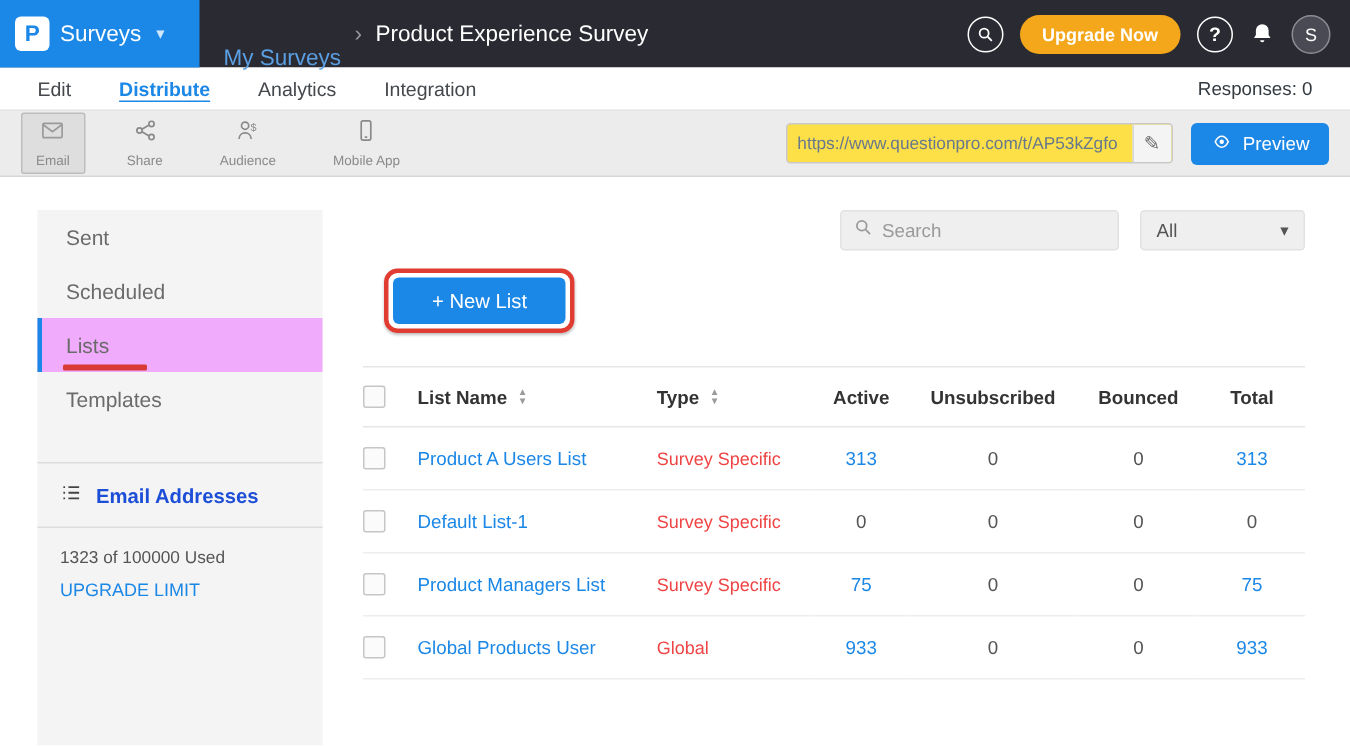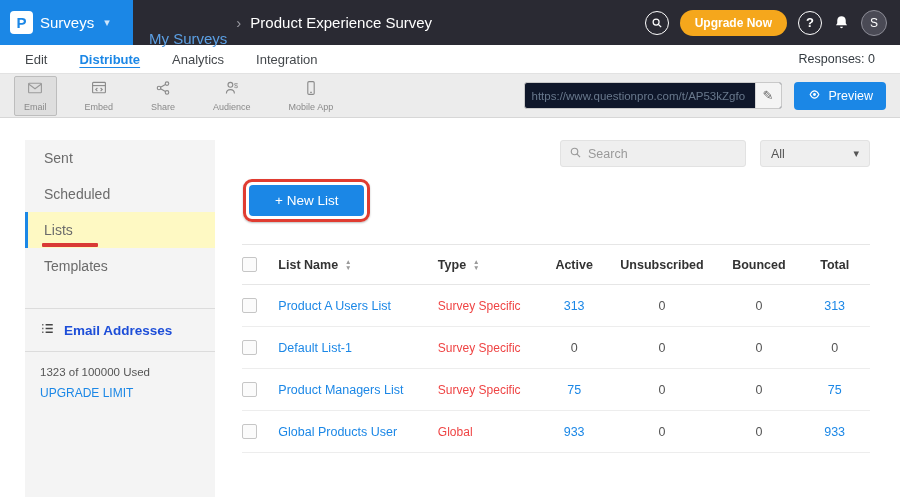--- a/index.html
+++ b/index.html
@@ -28,43 +28,43 @@
   .tab { color:#44484c; cursor:pointer; }
   .tab.active { color:#1b87e6; font-weight:bold; text-decoration:underline; text-underline-offset:3px; }
   .responses { margin-left:auto; color:#333a40; font-size:12.5px; }
   
   .toolbar { height:44px; background:#ececec; border-bottom:1px solid #d7d7d7; display:flex; align-items:center; padding:0 14px; }
   .channels { display:flex; gap:18px; align-items:center; }
   .channel { display:flex; flex-direction:column; align-items:center; gap:2px; padding:3px 9px; cursor:pointer; border:1px solid transparent; }
   .channel.active { background:#dedede; border:1px solid #bdbdbd; border-radius:2px; }
   .channel-label { font-size:9px; color:#8a8a8a; }
   .toolbar-right { margin-left:auto; display:flex; align-items:center; gap:12px; }
-  .url-box { width:258px; height:27px; background:#0f172a; border:1px solid #c9c9c9; border-radius:3px; display:flex; align-items:center; overflow:hidden; }
+  .url-box { width:258px; height:27px; background:#fde047; border:1px solid #c9c9c9; border-radius:3px; display:flex; align-items:center; overflow:hidden; }
   .url-input { flex:1; border:none; outline:none; font-size:11.5px; color:#68788c; padding:0 7px; font-family:inherit; background:transparent; white-space:nowrap; }
   .url-edit { width:26px; height:100%; border-left:1px solid #d5d5d5; background:#f4f4f4; display:flex; align-items:center; justify-content:center; color:#666; font-size:13px; cursor:pointer; }
   .preview-btn { background:#1b87e6; border:none; color:#fff; font-size:12.5px; padding:7px 13px; border-radius:4px; display:flex; align-items:center; gap:7px; cursor:pointer; font-family:inherit; }
   
   .content { display:flex; padding:22px 30px 0 25px; height:379px; }
   .sidebar { width:190px; background:#f4f4f4; display:flex; flex-direction:column; flex-shrink:0; }
   .side-item { padding:10px 16px; font-size:14px; color:#6b6b6b; cursor:pointer; position:relative; border-left:3px solid transparent; }
-  .side-item.active { background:#fef9c3; border-left:3px solid #1b87e6; }
+  .side-item.active { background:#f0abfc; border-left:3px solid #1b87e6; }
   .red-underline { position:absolute; left:14px; bottom:1px; width:56px; height:4px; background:#d93a35; border-radius:1px; }
   .email-section-header { margin-top:24px; border-top:1px solid #dcdcdc; border-bottom:1px solid #dcdcdc; padding:12px 15px; display:flex; align-items:center; gap:9px; font-size:13.5px; font-weight:bold; color:#1d4ed8; }
   .usage-text { padding:14px 15px 3px; font-size:11.5px; color:#555; }
   .upgrade-link { padding:5px 15px; font-size:12px; color:#1b87e6; cursor:pointer; text-decoration:none; display:block; }
   
   .main { flex:1; padding-left:27px; }
   .filters-row { display:flex; justify-content:flex-end; gap:14px; }
   .search-box { width:186px; height:27px; background:#efefef; border:1px solid #e2e2e2; border-radius:3px; display:flex; align-items:center; padding:0 8px; gap:6px; }
   .search-box input { flex:1; border:none; outline:none; background:transparent; font-size:12.5px; color:#555; font-family:inherit; }
   .search-box input::placeholder { color:#9a9a9a; }
   .filter-box { width:110px; height:27px; background:#efefef; border:1px solid #e2e2e2; border-radius:3px; display:flex; align-items:center; justify-content:space-between; padding:0 10px; font-size:12.5px; color:#555; cursor:pointer; }
   .filter-caret { color:#555; font-size:11px; }
   .newlist-row { margin-top:12px; }
-  .annotation-box { display:inline-block; border:3px solid #e03c31; border-radius:9px; padding:3px; margin-left:1px; box-shadow:0 1px 2px rgba(0,0,0,.25); }
+  .annotation-box { display:inline-block; border:3px solid #e03c31; border-radius:9px; padding:3px; margin-left:14px; box-shadow:0 1px 2px rgba(0,0,0,.25); }
   .newlist-btn { background:#1b87e6; border:none; color:#fff; font-size:13.5px; padding:8px 26px; border-radius:4px; cursor:pointer; font-family:inherit; }
   
   .lists-table { width:100%; border-collapse:collapse; margin-top:22px; table-layout:fixed; }
   .lists-table th { border-top:1px solid #e6e6e6; border-bottom:1px solid #e6e6e6; height:40px; font-size:12.5px; color:#333; text-align:left; font-weight:bold; }
   .lists-table td { height:42px; border-bottom:1px solid #ededed; font-size:12.5px; }
   .col-cb { width:36px; }
   .col-name { width:158px; }
   .col-type { width:104px; }
   .col-active { width:62px; }
   .col-unsub { width:112px; }
@@ -124,30 +124,20 @@
 <div class="toolbar">
   <div class="channels">
     <div class="channel active">
       <span>
         <svg viewBox="0 0 20 20" width="16" height="16" fill="none" stroke="#9a9a9a" stroke-width="1.4">
             <rect x="2" y="4" width="16" height="12" rx="1"></rect>
             <path d="M2 5l8 6 8-6"></path>
           </svg>
       </span>
       <span class="channel-label">Email</span>
-    </div>
-    <div class="channel">
-      <span>
-        <svg viewBox="0 0 20 20" width="16" height="16" fill="none" stroke="#8a8a8a" stroke-width="1.4">
-            <rect x="2" y="3" width="16" height="13" rx="1"></rect>
-            <path d="M2 7h16"></path>
-            <path d="M8 10l-2 2 2 2M12 10l2 2-2 2"></path>
-          </svg>
-      </span>
-      <span class="channel-label">Embed</span>
     </div>
     <div class="channel">
       <span>
         <svg viewBox="0 0 20 20" width="16" height="16" fill="none" stroke="#8a8a8a" stroke-width="1.4">
             <circle cx="5" cy="10" r="2.2"></circle>
             <circle cx="15" cy="4.5" r="2.2"></circle>
             <circle cx="15" cy="15.5" r="2.2"></circle>
             <path d="M7 9l6-3.5M7 11l6 3.5"></path>
           </svg>
       </span>

